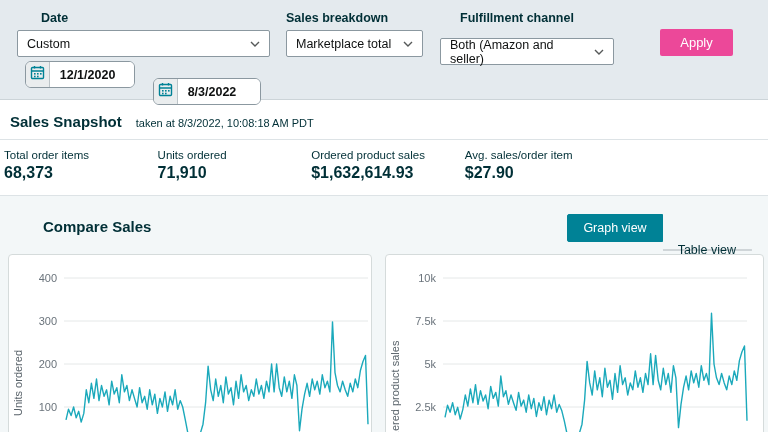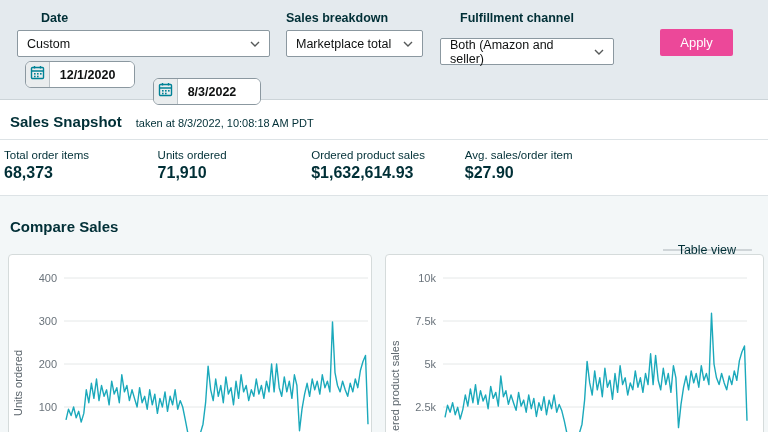--- a/index.html
+++ b/index.html
@@ -29,21 +29,21 @@
   .snapshot-title { font-size:15px; font-weight:700; color:#002f36; }
   .snapshot-taken { font-size:11px; color:#002f36; margin-left:14px; }
   .metrics { display:flex; padding:9px 0 13px 0; border-bottom:1px solid #dde3e6; }
   .metric { width:20%; padding-left:4px; }
   .metric-label { font-size:11.5px; color:#002f36; margin-bottom:3px; }
   .metric-value { font-size:16px; font-weight:700; color:#002f36; }
 
   
   .compare { background:#f3f7f8; height:242px; }
   .compare-header { display:flex; align-items:flex-start; justify-content:space-between; padding:18px 16px 0 10px; height:46px; }
-  .compare-title { font-size:15px; font-weight:700; color:#002f36; padding-top:4px; }
+  .compare-title { font-size:15px; font-weight:700; color:#002f36; padding-top:4px;margin-left:33px; }
   .view-toggle { display:flex; height:28px; }
   .view-btn { font-size:12.5px; display:flex; align-items:center; padding:0 15px; cursor:pointer; }
   .view-btn.active { background:#008296; color:#fff; border:1px solid #008296; border-radius:2px 0 0 2px; }
   .view-btn.inactive { background:#fff; color:#002f36; border:1px solid #cfd5d8; border-left:none; border-radius:0 2px 2px 0;margin-top:35px; }
 
   .charts { display:flex; gap:13px; padding-left:8px; margin-top:12px; }
   .chart-card { background:#fff; border:1px solid #d5dbdb; border-radius:4px; height:270px; overflow:hidden; }
   .chart-card svg { display:block; }
   .card-units { width:364px; }
   .card-sales { width:379px; }
@@ -145,20 +145,21 @@
       <div class="metric-label">Avg. sales/order item</div>
       <div class="metric-value">$27.90</div>
     </div>
   </div>
 </div>
 
 <div class="compare">
   <div class="compare-header">
     <div class="compare-title">Compare Sales</div>
     <div class="view-toggle">
+      <div class="view-btn active">Graph view</div>
       <div class="view-btn inactive">Table view</div>
     </div>
   </div>
   <div class="charts">
     <div class="chart-card card-units">
         <svg width="364" height="212" viewBox="0 0 364 212">
           <line x1="55" y1="152.0" x2="359" y2="152.0" stroke="#e5e8e8" stroke-width="1"></line>
           <text x="48" y="156.0" text-anchor="end" font-size="11" fill="#6a737b">100</text>
           <line x1="55" y1="109.0" x2="359" y2="109.0" stroke="#e5e8e8" stroke-width="1"></line>
           <text x="48" y="113.0" text-anchor="end" font-size="11" fill="#6a737b">200</text>

